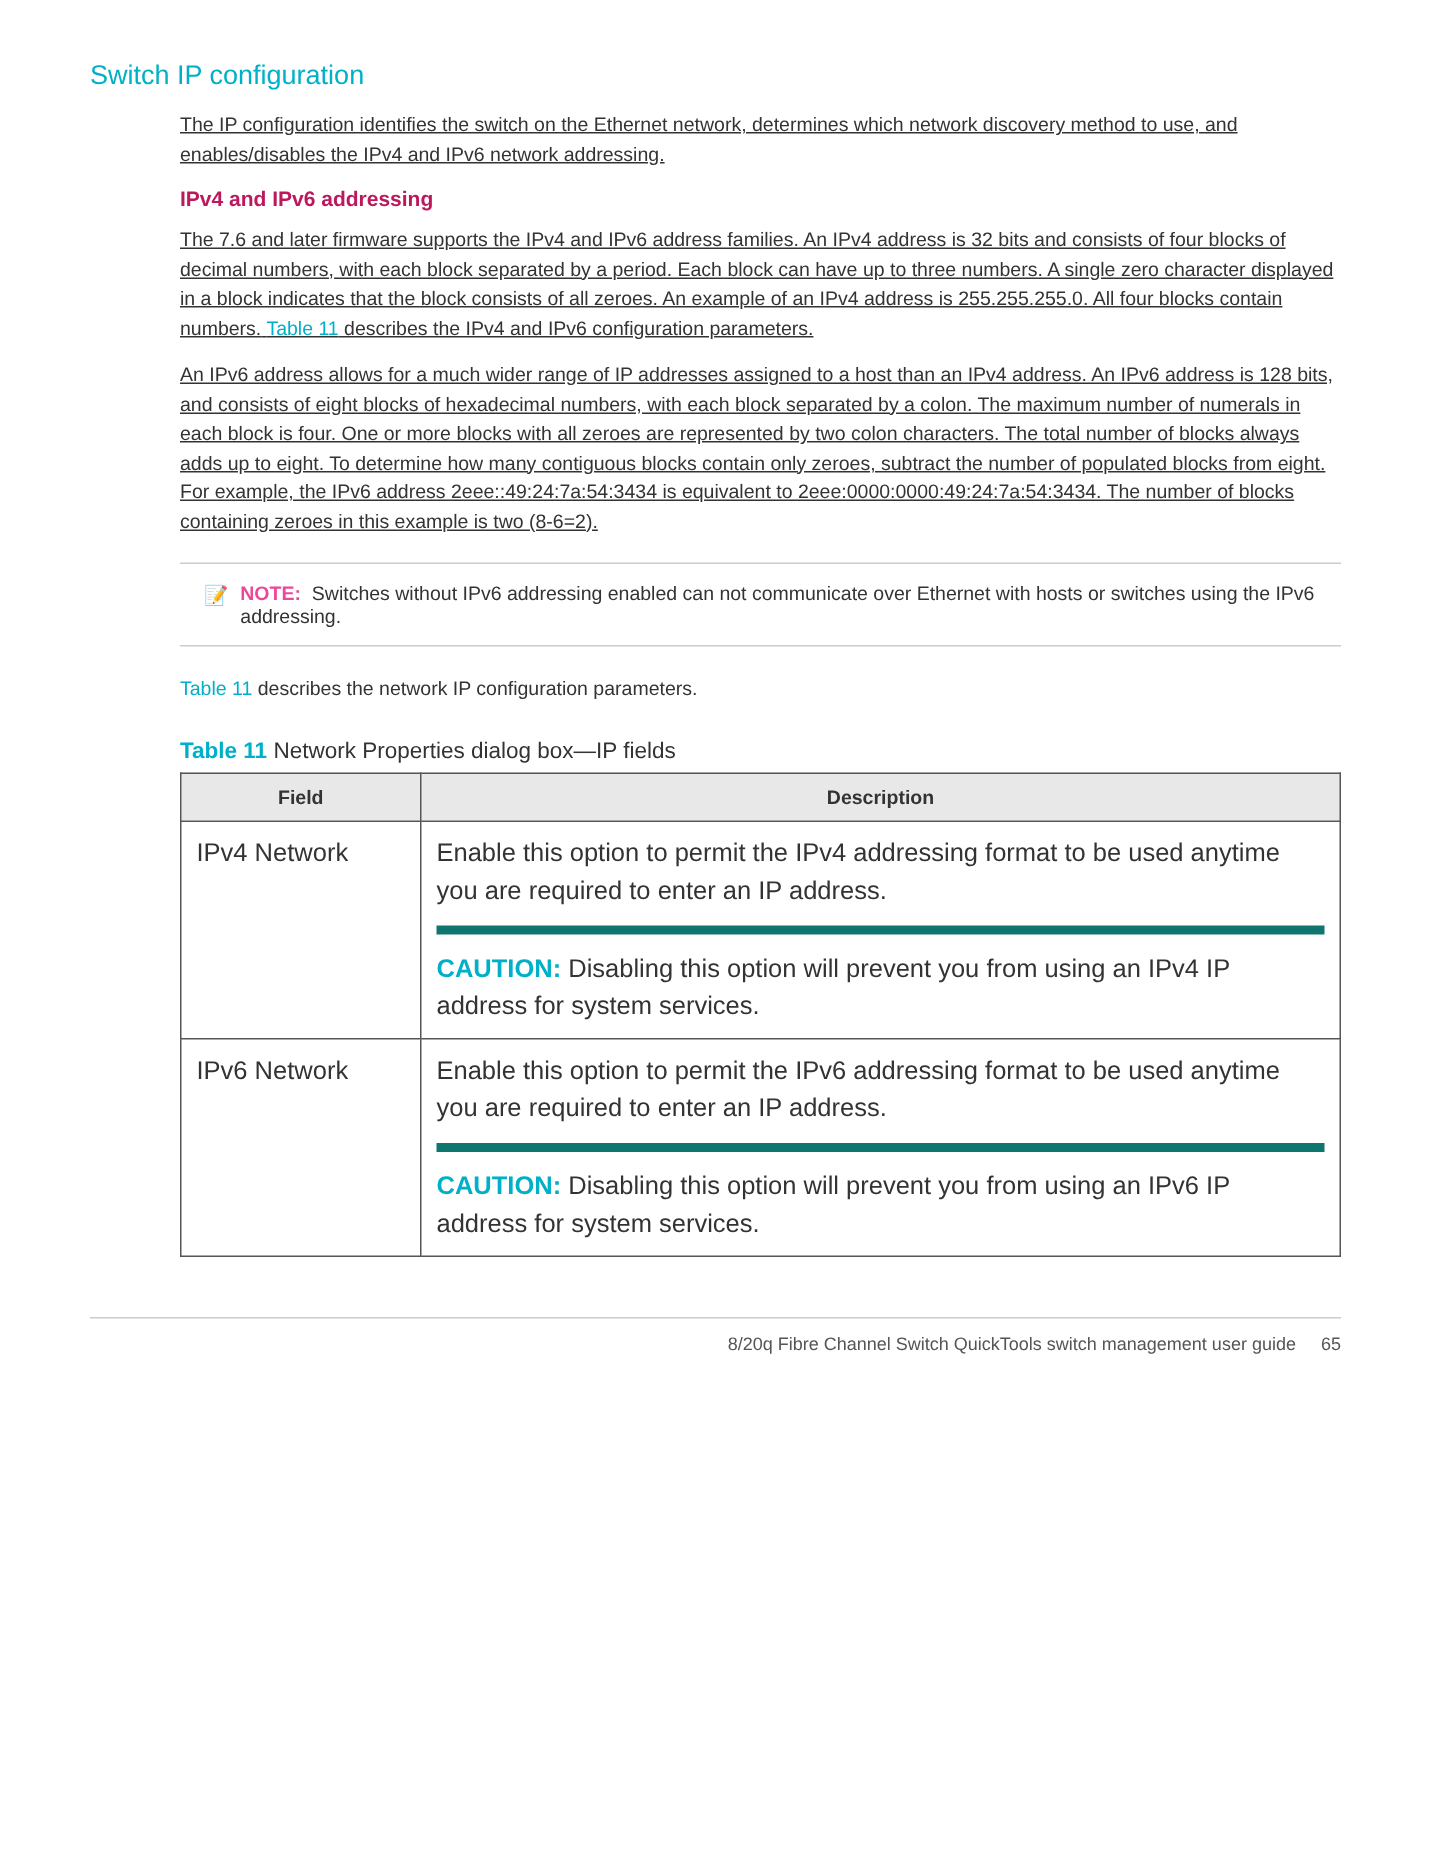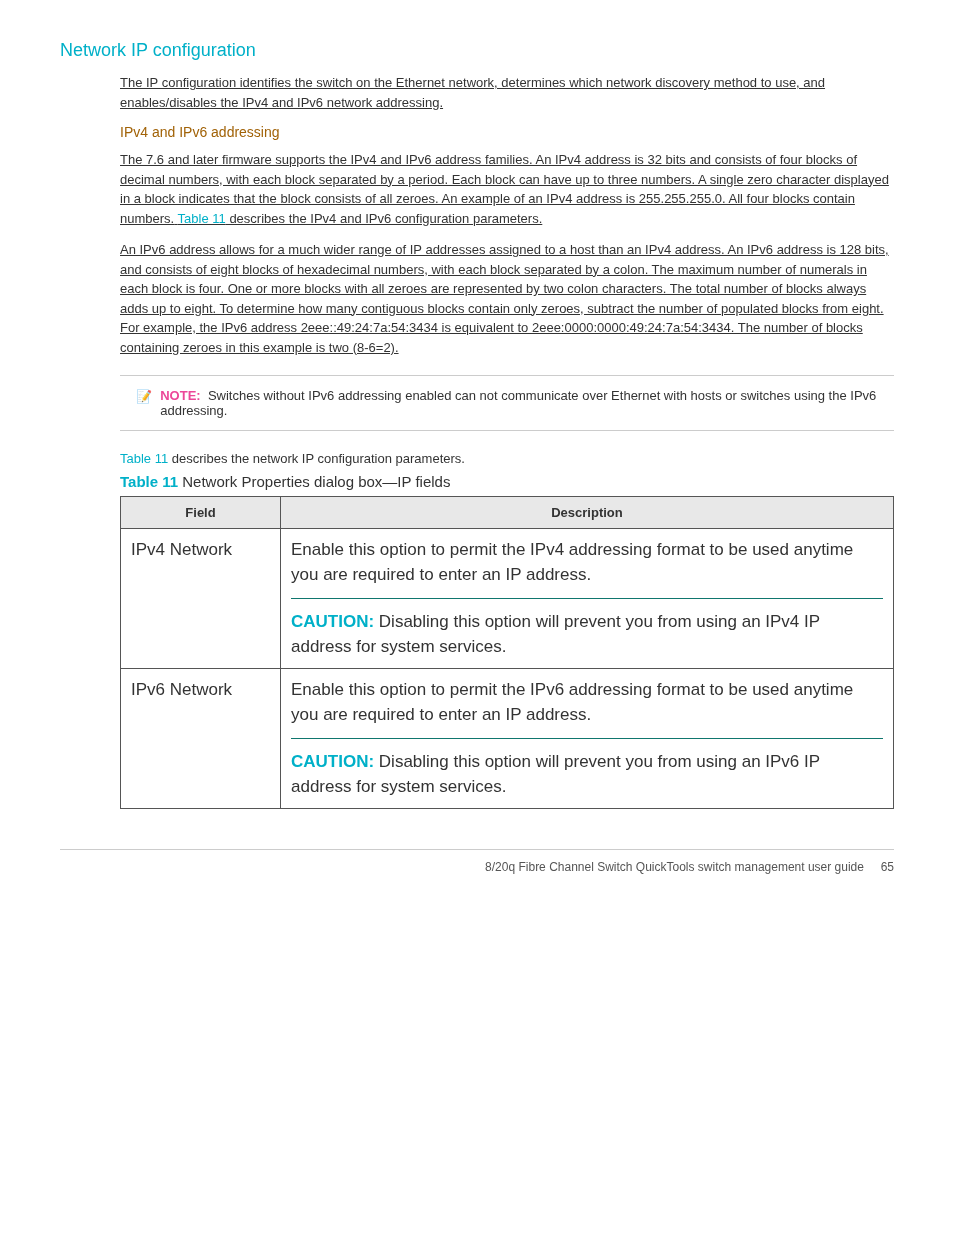--- a/index.html
+++ b/index.html
@@ -26,23 +26,23 @@
     }
 
     .body-text {
       margin-bottom: 12px;
       line-height: 1.5;
       color: #333;
       text-decoration: underline;
     }
 
     .sub-heading {
-      color: #a16207;
+      color: #be185d;
       font-size: 14px;
-      font-weight: normal;
+      font-weight: bold;
       margin-bottom: 10px;
       margin-top: 6px;
     }
 
     .link {
       color: #00b0c8;
       text-decoration: none;
     }
 
     .note-box {
@@ -61,21 +61,21 @@
       white-space: nowrap;
       margin-top: 1px;
     }
 
     .note-label {
       font-weight: bold;
       color: #ec4899;
     }
 
     .table-ref-line {
-      margin-bottom: 4px;
+      margin-bottom: 23px;
       line-height: 1.5;
     }
 
     .table-caption {
       margin-bottom: 6px;
       font-size: 15px;
     }
 
     .table-caption-label {
       color: #00b0c8;
@@ -113,21 +113,21 @@
       width: 160px;
       font-size: 13px;
     }
 
     .caution-text {
       color: #00b0c8;
       font-weight: bold;
     }
 
     .cell-inner-divider {
-      border-top: 1px solid #0f766e;
+      border-top: 6px solid #0f766e;
       margin-top: 10px;
       padding-top: 10px;
     }
 
     .footer {
       margin-top: 40px;
       border-top: 1px solid #ccc;
       padding-top: 10px;
       display: flex;
       justify-content: space-between;
@@ -136,21 +136,21 @@
       color: #555;
     }
 
     .content-block {
       margin-left: 60px;
     }
   </style>
 </head>
 <body>
 
-<h1 class="page-title">Network IP configuration</h1>
+<h1 class="page-title">Switch IP configuration</h1>
 
 <div class="content-block">
 
   <p class="body-text">The IP configuration identifies the switch on the Ethernet network, determines which network discovery method to use, and enables/disables the IPv4 and IPv6 network addressing.</p>
 
   <h2 class="sub-heading">IPv4 and IPv6 addressing</h2>
 
   <p class="body-text">
     <span>The 7.6 and later firmware supports the IPv4 and IPv6 address families. An IPv4 address is 32 bits and consists of four blocks of decimal numbers, with each block separated by a period. Each block can have up to three numbers. A single zero character displayed in a block indicates that the block consists of all zeroes. An example of an IPv4 address is 255.255.255.0. All four blocks contain numbers.</span>
     <a class="link" href="#table11">Table 11</a><span> describes the IPv4 and IPv6 configuration parameters.</span>

